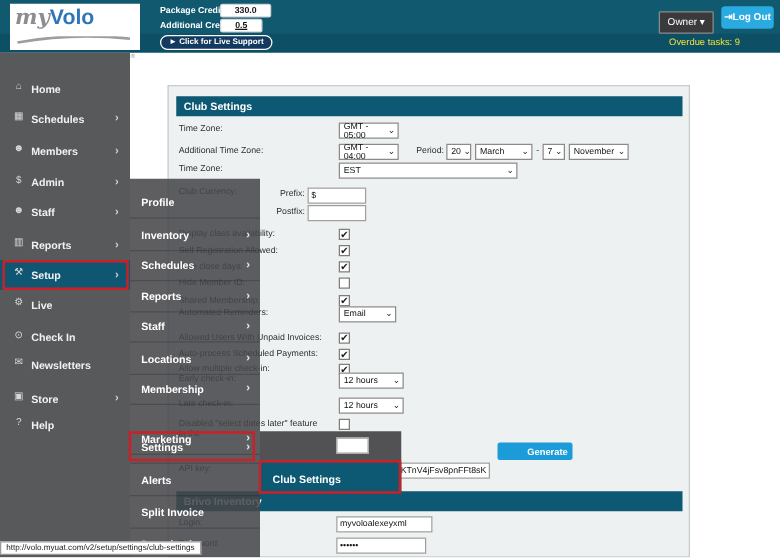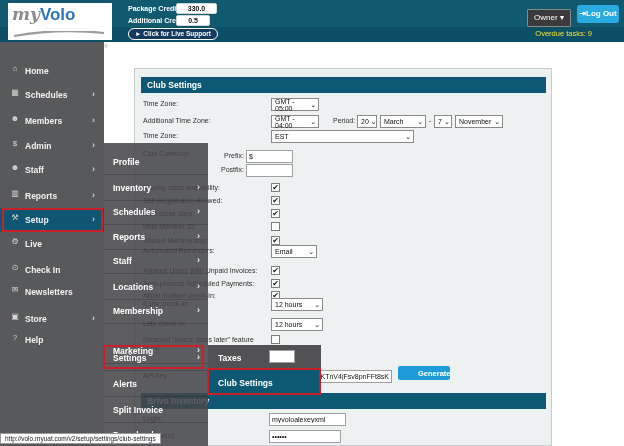--- a/index.html
+++ b/index.html
@@ -210,21 +210,21 @@
         <div class="lbl" style="left: 8px; top: 251px;">Late check-in:</div>
         <div class="sel" style="left: 136px; top: 249px; width: 52px;">
           <span class="sel-txt">12 hours</span>
           <span class="car">⌄</span>
         </div>
         <div class="lbl wrap" style="left: 8px; top: 267px;">Disabled "select dates later" feature in the</div>
         <div class="cb" style="left: 136px; top: 266px;"></div>
         <input class="txt float-input" style="left: 134px; top: 281px; width: 26px;">
         <div class="lbl" style="left: 8px; top: 303px;">API key:</div>
         <input class="txt" value="HKTnV4jFsv8pnFFt8sK" style="left: 134px; top: 301px; width: 123px; text-align: right;">
-        <button class="gen-btn" style="left: 263px; top: 297px; width: 52px; padding-left: 20px;">Generate</button>
+        <button class="gen-btn" style="left: 263px; top: 285px; width: 60px; padding-left: 20px;">Generate</button>
         <div class="lbl" style="left: 8px; top: 346px;">Login:</div>
         <input class="txt" value="myvoloalexeyxml" style="left: 134px; top: 344px; width: 77px;">
         <div class="lbl" style="left: 8px; top: 363px;">Password:</div>
         <input class="txt" value="••••••" style="left: 134px; top: 361px; width: 72px;">
         <input class="txt" style="left: 134px; top: 376px; width: 72px;">
       </div>
   </div>
 
   <div id="flyout">
       <div class="fo-item" style="top: 7px;">
@@ -266,23 +266,20 @@
         <span class="fo-lbl">Alerts</span>
       </div>
       <div class="fo-item" style="top: 255px;">
         <span class="fo-lbl">Split Invoice</span>
       </div>
       <div class="fo-item" style="top: 280px;">
         <span class="fo-lbl">Downloads</span>
       </div>
     </div>
   <div id="subflyout">
-      <div class="sf-item" style="top: 0px;">
-        <span class="sf-lbl">Taxes</span>
-      </div>
       <div class="sf-item active" style="top: 25px;">
         <span class="sf-lbl">Club Settings</span>
       </div>
     </div>
 
   <div id="statusbar">http://volo.myuat.com/v2/setup/settings/club-settings</div>
 
 <div class="annotation" style="left: 2px; top: 208px; width: 101px; height: 24px; border-color: rgb(203, 32, 39);"></div>
     <div class="annotation" style="left: 103px; top: 345px; width: 101px; height: 24px; border-color: rgb(203, 32, 39);"></div>
     <div class="annotation" style="left: 207px; top: 368px; width: 114px; height: 27px; border-color: rgb(203, 32, 39);"></div>

